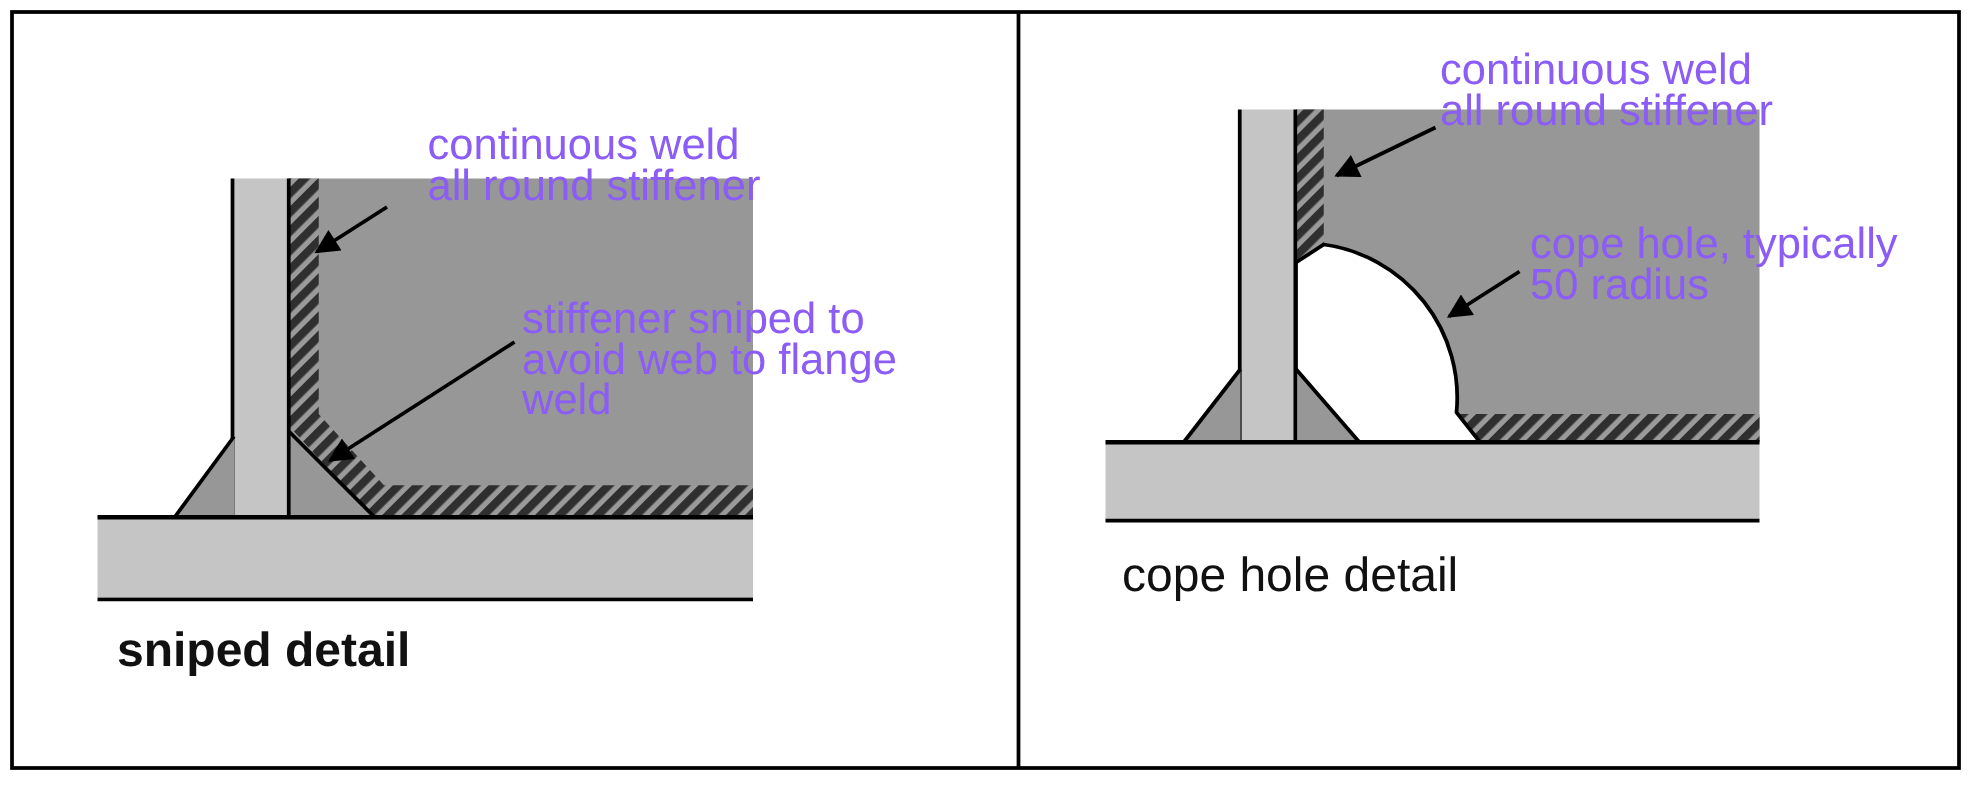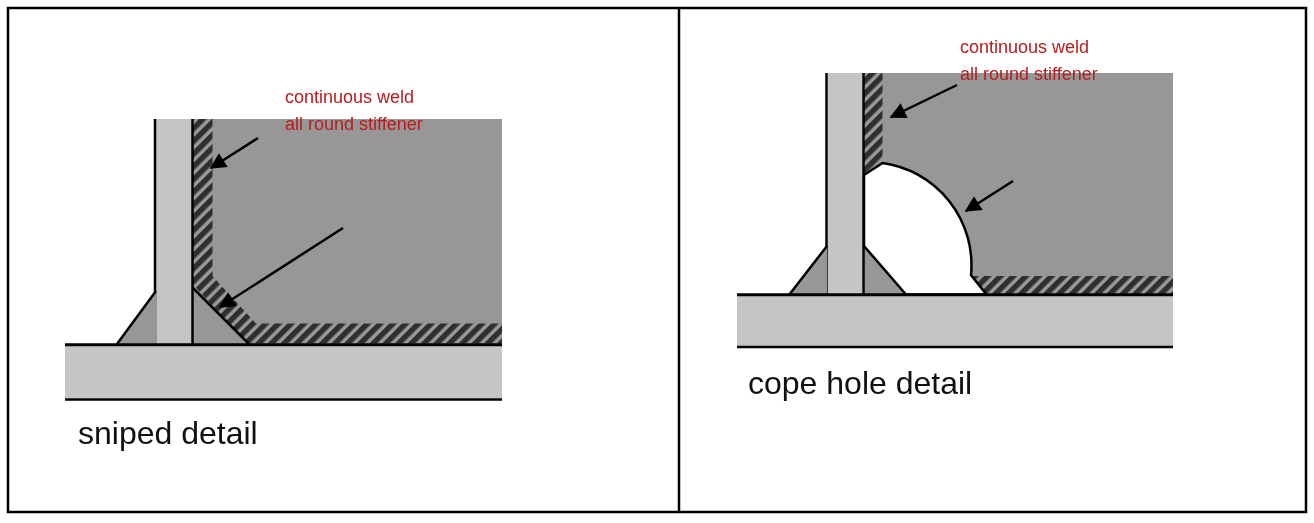--- a/index.html
+++ b/index.html
@@ -13,22 +13,22 @@
     height: 523px;
     background: #ffffff;
     overflow: hidden;
   }
   .figure svg.canvas {
     position: absolute;
     left: 0; top: 0;
   }
   .diagram-label {
     position: absolute;
-    color: #b91c1c;
-    font-size: 18px;
+    color: #8b5cf6;
+    font-size: 29px;
     line-height: 27px;
     white-space: pre-line;
     letter-spacing: 0;
   }
   .diagram-caption {
     position: absolute;
     color: #111111;
     font-size: 32px;
     line-height: 27px;
     white-space: nowrap;
@@ -101,19 +101,24 @@
       <line x1="737" y1="294.75" x2="1173" y2="294.75" stroke="#000000" stroke-width="3"></line>
       <line x1="737" y1="347" x2="1173" y2="347" stroke="#000000" stroke-width="2.5"></line>
 
       <line x1="957" y1="85" x2="891" y2="117" stroke="#000000" stroke-width="2.5" marker-end="url(#ah)"></line>
       <line x1="1013" y1="181" x2="966" y2="211" stroke="#000000" stroke-width="2.5" marker-end="url(#ah)"></line>
     </g>
   </svg>
 
   <div class="diagram-label" style="left:285px; top:84px;">continuous weld
 all round stiffener</div>
-  <div class="diagram-caption" style="left:78px; top:420px;">sniped detail</div>
+  <div class="diagram-label" style="left:348px; top:200px;">stiffener sniped to
+avoid web to flange
+weld</div>
+  <div class="diagram-caption" style="left:78px; top:420px;font-weight:bold;">sniped detail</div>
 
   <div class="diagram-label" style="left:960px; top:34px;">continuous weld
 all round stiffener</div>
+  <div class="diagram-label" style="left:1020px; top:150px;">cope hole, typically
+50 radius</div>
   <div class="diagram-caption" style="left:748px; top:370px;">cope hole detail</div>
 
 </div>
 
 </body></html>

